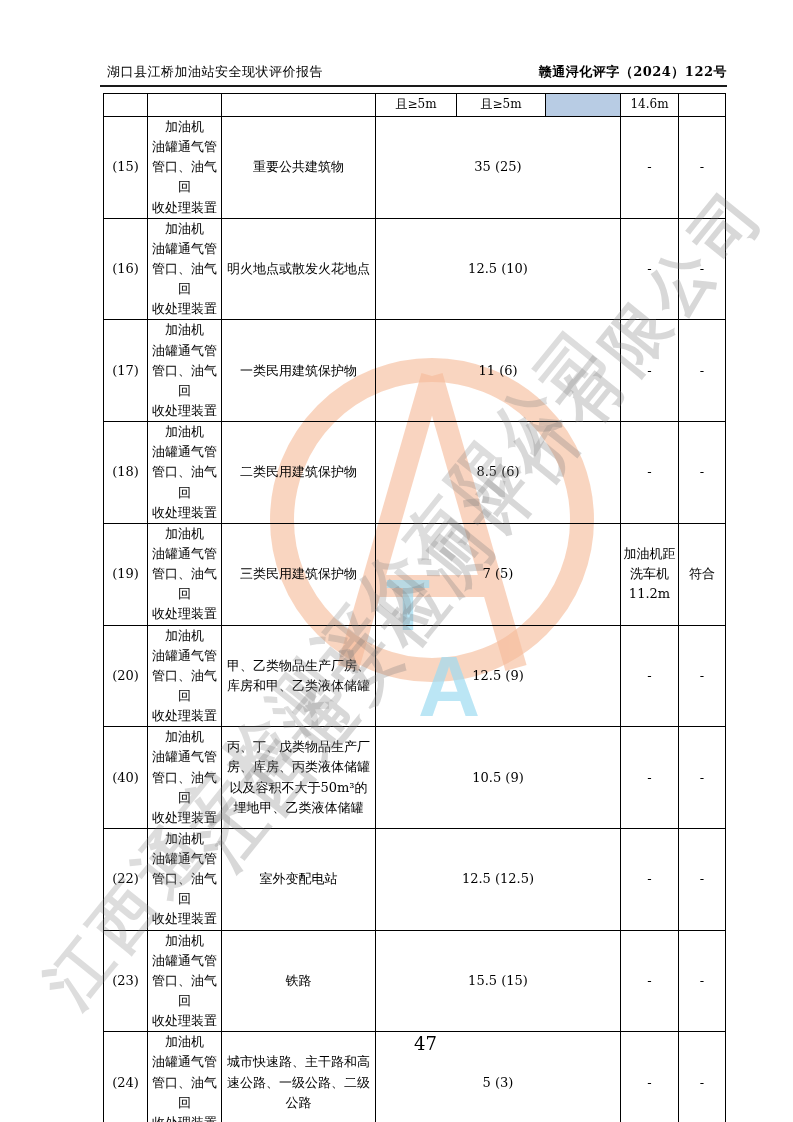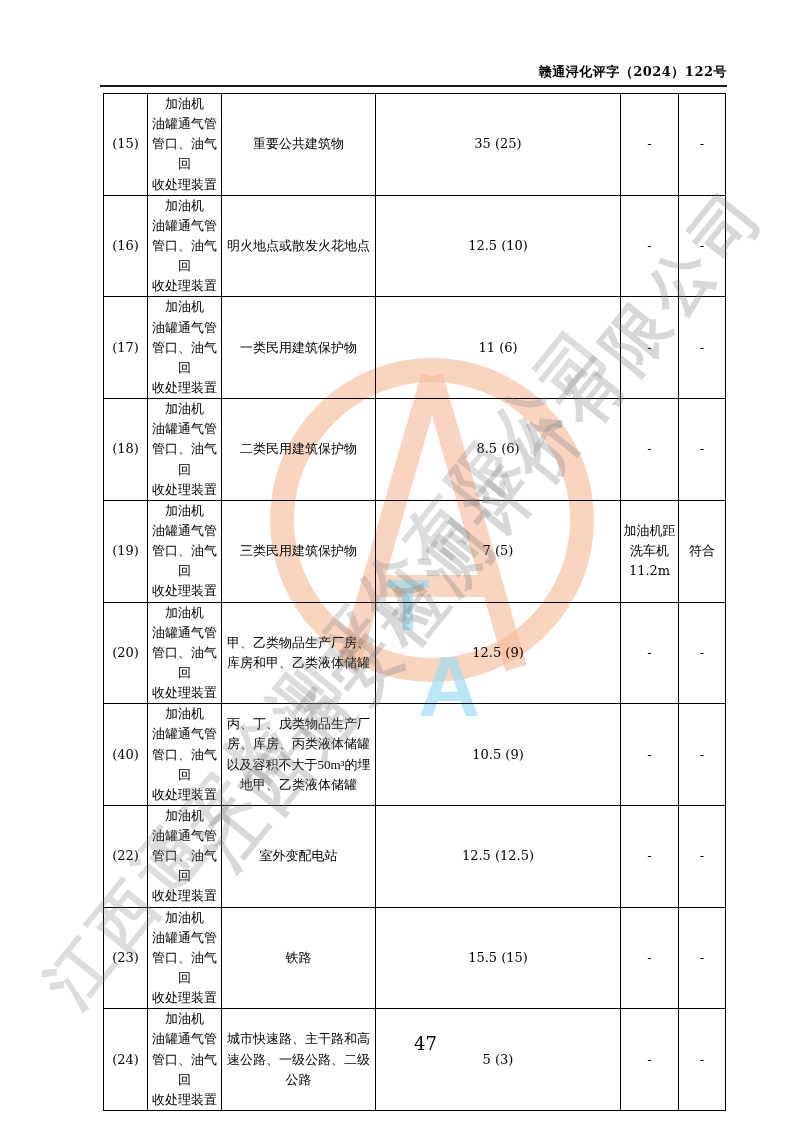--- a/index.html
+++ b/index.html
@@ -17,21 +17,21 @@
     position:absolute;left:103px;top:93px;width:622px;
     border-collapse:collapse;table-layout:fixed;z-index:1;
   }
   #tbl td{
     border:1px solid #000;text-align:center;vertical-align:middle;
     padding:0 1px;font-size:13px;line-height:1.55;overflow:hidden;
   }
   #tbl tr.carry td{font-size:12px;height:22px;line-height:1.1;}
   td.c-hl{background:#b8cce4;}
   td.c-item{font-size:12px;white-space:pre-line;line-height:1.72;}
-  td.c-target{font-size:12.5px;line-height:1.6;font-family:Liberation Serif, serif;}
+  td.c-target{font-size:12.5px;line-height:1.6;}
   td.c-actual{font-size:12px;white-space:pre-line;line-height:1.55;}
   td.c-no{font-size:13px;}
   
   .wm{pointer-events:none;}
   #wm-back{position:absolute;left:0;top:0;z-index:0;}
   #wm-red{
     position:absolute;left:287px;top:714px;z-index:0;
     font-size:57px;font-weight:bold;letter-spacing:25px;white-space:nowrap;
     color:rgba(219,57,50,.55);
   }
@@ -58,35 +58,46 @@
       <path d="M432,376 L348,668"></path>
       <path d="M432,376 L516,668"></path>
       <path d="M376,586 L488,586"></path>
     </g>
     <g fill="#9fdcf2" opacity="0.7" font-family="Liberation Sans, sans-serif" font-weight="bold">
       <text x="386" y="630" font-size="72">T</text>
       <text x="418" y="716" font-size="86">A</text>
     </g>
   </svg>
 
+  <div id="hdr-left">湖口县江桥加油站安全现状评价报告</div>
   <div id="hdr-right">赣通浔化评字（2024）122号</div>
   <div id="hdr-rule"></div>
 
   <table id="tbl">
     <colgroup>
       <col style="width:44px">
         <col style="width:74px">
         <col style="width:154px">
       <col style="width:81px">
         <col style="width:89px">
         <col style="width:75px">
       <col style="width:58px">
         <col style="width:47px">
     </colgroup>
     <tbody>
+      <tr class="carry">
+        <td></td>
+        <td></td>
+        <td></td>
+        <td>且≥5m</td>
+        <td>且≥5m</td>
+        <td class="c-hl"></td>
+        <td>14.6m</td>
+        <td></td>
+      </tr>
     <tr style="height: 85px;">
     <td class="c-no">(15)</td>
     <td class="c-item">加油机
 油罐通气管
 管口、油气回
 收处理装置</td>
     <td class="c-target">重要公共建筑物</td>
     <td class="c-required" colspan="3">35 (25)</td>
     <td class="c-actual">-</td>
     <td class="c-concl">-</td>

